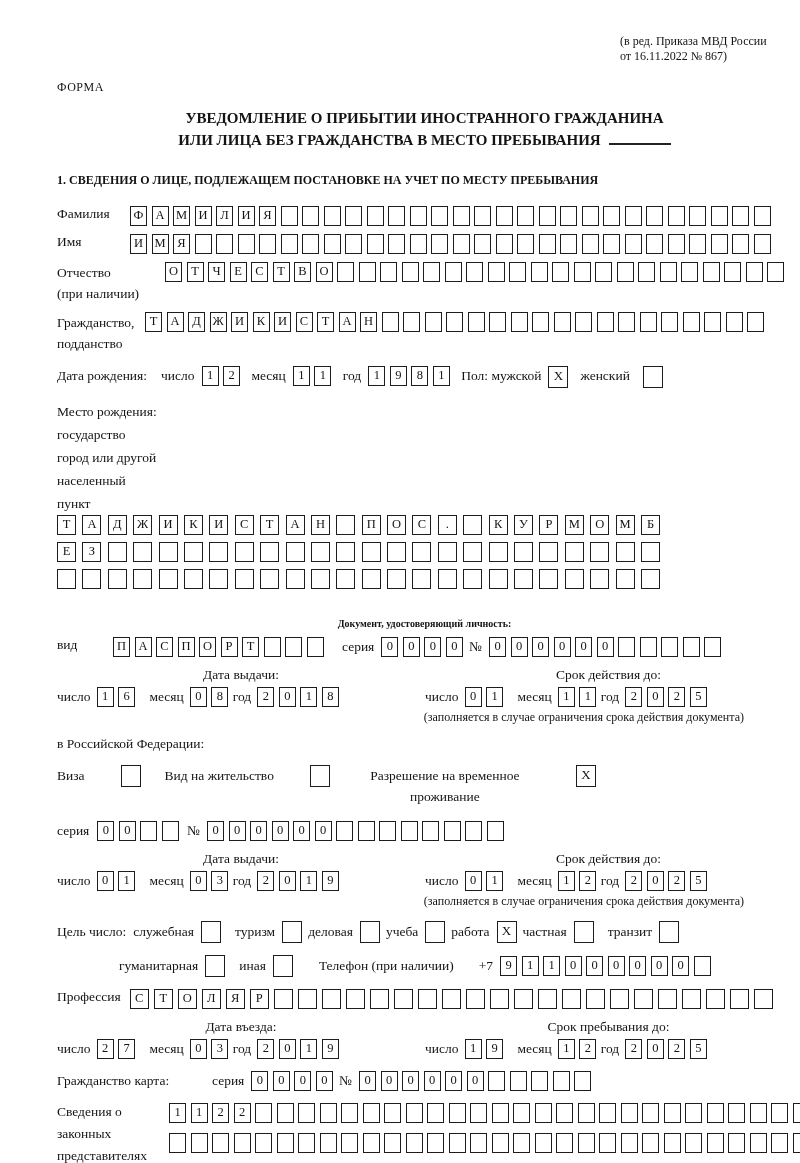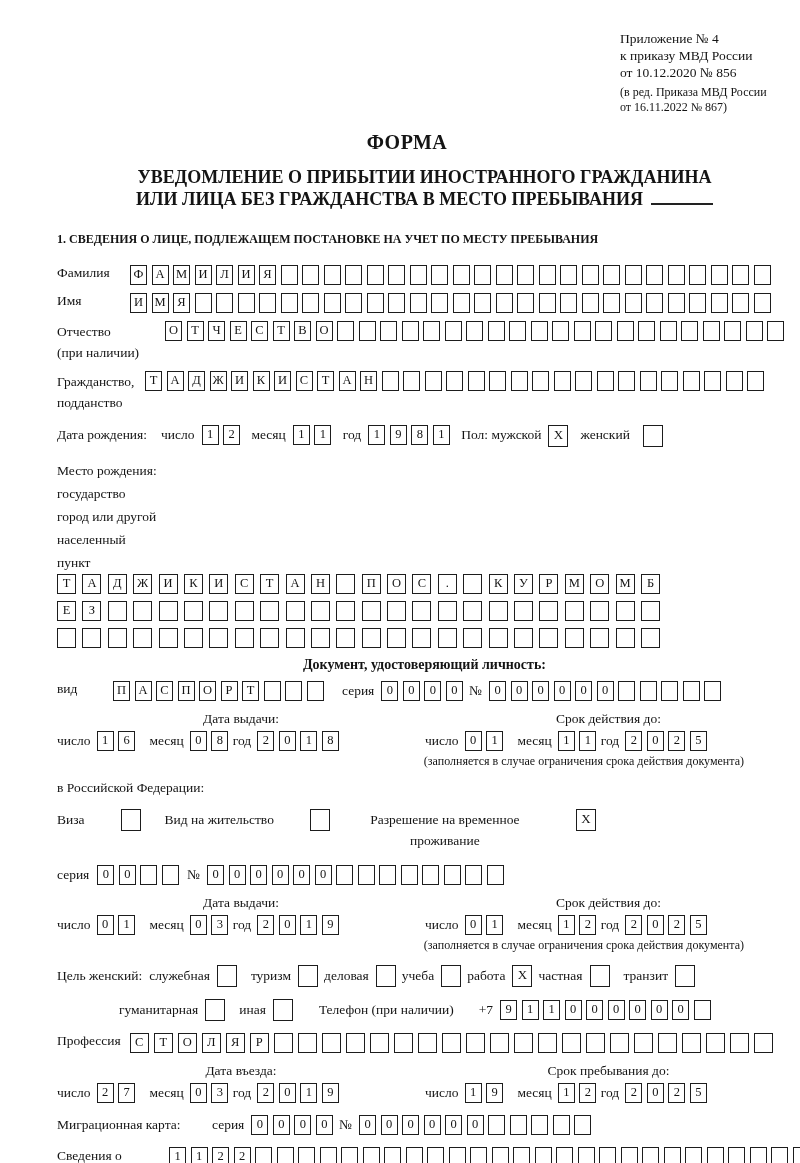--- a/index.html
+++ b/index.html
@@ -3,24 +3,24 @@
 <meta charset="utf-8">
 <style>
   html,body{margin:0;padding:0;background:#ffffff;}
   body{width:800px;height:1163px;overflow:hidden;color:#141414;
        font-family:"Liberation Serif","DejaVu Serif",serif;font-size:13.5px;}
   .page{padding:30px 8px 0 57px;}
 
   
   .appendix{margin-left:563px;line-height:17px;}
   .amendment{margin-left:563px;margin-top:4px;font-size:12px;line-height:15px;}
-  .forma{ text-align:center;padding-right:35px;margin-top:16px;font-weight:bold;font-size:20px;letter-spacing:.5px;}
+  .forma{ text-align:left;padding-right:35px;margin-top:16px;font-weight:normal;font-size:12px;letter-spacing:.5px;}
 
   
-  .title{margin-top:12px;text-align:center;font-weight:bold;font-size:18px;line-height:22px;}
+  .title{margin-top:12px;text-align:center;font-weight:bold;font-size:15px;line-height:22px;}
   .blank-line{display:inline-block;width:62px;border-bottom:2px solid #222;height:12px;margin-left:8px;}
   .sec-heading{margin-top:22px;font-weight:bold;font-size:12px;}
 
   
   .frow{display:flex;align-items:flex-start;margin-top:8px;}
   .cellrow{display:inline-flex;flex:none;}
   .cell{box-sizing:border-box;flex:none;width:17px;height:20px;border:1.6px solid #1d1d1d;
         margin-right:4.5px;text-align:center;font-size:12.5px;line-height:16px;background:#fff;}
   .wide .cell{width:19px;margin-right:6.4px;}
   .mid  .cell{width:18.5px;margin-right:5.5px;}
@@ -28,21 +28,21 @@
 
   .lblA{width:73px;flex:none;}
   .lblB{width:108px;flex:none;line-height:21px;}
   .lblC{width:88px;flex:none;line-height:21px;}
   .lblD{width:105px;flex:none;line-height:23px;}
   .lblE{width:112px;flex:none;line-height:22px;}
   .lblF{width:56px;flex:none;}
 
   .stack > .cellrow{margin-bottom:7px;display:flex;}
 
-  .doc-heading{text-align:center;font-weight:bold;margin-top:2px;font-size:14px;}
+  .doc-heading{text-align:center;font-weight:bold;margin-top:22px;font-size:10px;}
 
   .inline-word{margin:0 7px;line-height:20px;}
   .inline-word.first{margin-left:0;}
 
   
   .daterow{display:flex;margin-top:10px;}
   .dcol-left{width:368px;flex:none;}
   .dcol-right{flex:1;}
   .dhead{text-align:center;margin-bottom:4px;}
   .dgroup{display:flex;align-items:flex-start;}
@@ -61,25 +61,20 @@
   .purpose-line .optlbl{margin-right:7px;line-height:22px;}
   .indent2{margin-left:62px;}
   .gap6{width:6px;flex:none;}
   .gap14{width:14px;flex:none;}
 </style>
 </head>
 <body>
 
 <div class="page">
 
-  <div class="appendix">
-    <div>Приложение № 4</div>
-    <div>к приказу МВД России</div>
-    <div>от 10.12.2020 № 856</div>
-  </div>
   <div class="amendment">
     <div>(в ред. Приказа МВД России</div>
     <div>от 16.11.2022 № 867)</div>
   </div>
   <div class="forma">ФОРМА</div>
 
   <div class="title">
     <div>УВЕДОМЛЕНИЕ О ПРИБЫТИИ ИНОСТРАННОГО ГРАЖДАНИНА</div>
     <div><span>ИЛИ ЛИЦА БЕЗ ГРАЖДАНСТВА В МЕСТО ПРЕБЫВАНИЯ</span><span class="blank-line"></span></div>
   </div>
@@ -532,21 +527,21 @@
             <span class="cell">0</span>
             <span class="cell">2</span>
             <span class="cell">5</span>
           </span>
       </div>
     </div>
   </div>
   <div class="dnote">(заполняется в случае ограничения срока действия документа)</div>
 
   <div class="purpose-line">
-    <span class="optlbl">Цель женский:</span>
+    <span class="optlbl">Цель число:</span>
     <span class="optlbl">служебная</span>
     <span class="cellrow chk">
         <span class="cell"></span>
       </span>
       <span class="gap14"></span>
     <span class="optlbl">туризм</span>
     <span class="cellrow chk">
         <span class="cell"></span>
       </span>
       <span class="gap6"></span>
@@ -676,21 +671,21 @@
             <span class="cell">2</span>
             <span class="cell">0</span>
             <span class="cell">2</span>
             <span class="cell">5</span>
           </span>
       </div>
     </div>
   </div>
 
   <div class="frow" style="margin-top:12px;">
-    <span style="width:155px;flex:none;line-height:20px;">Миграционная карта:</span>
+    <span style="width:155px;flex:none;line-height:20px;">Гражданство карта:</span>
     <span class="inline-word first">серия</span>
     <span class="cellrow">
         <span class="cell">0</span>
         <span class="cell">0</span>
         <span class="cell">0</span>
         <span class="cell">0</span>
       </span>
     <span class="inline-word" style="margin-left:2px;">№</span>
     <span class="cellrow">
         <span class="cell">0</span>

